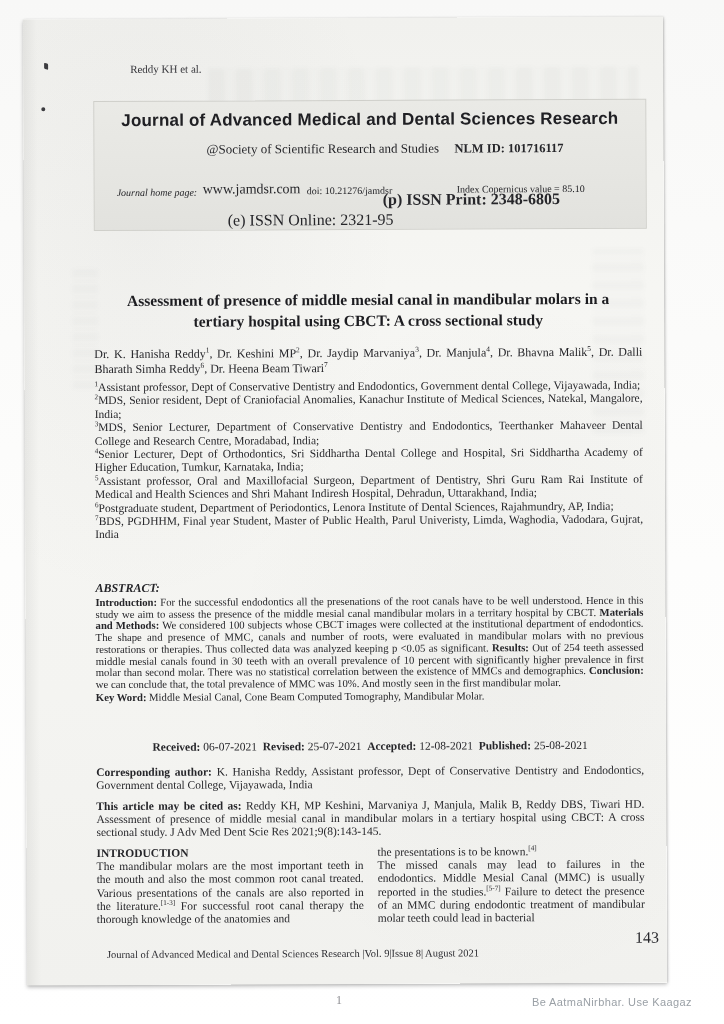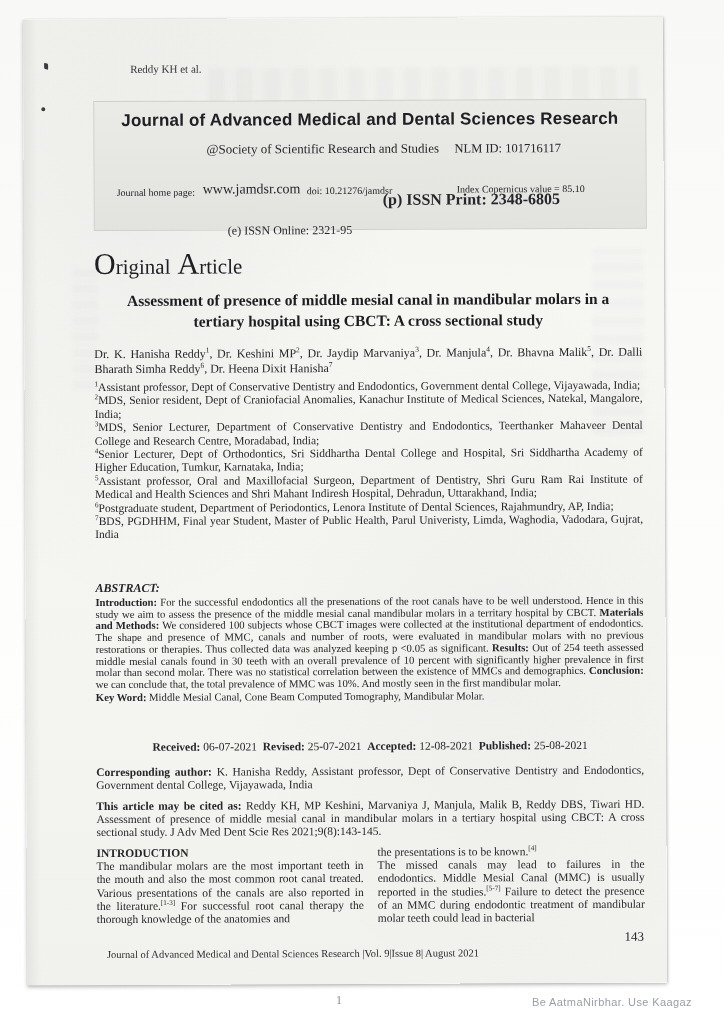--- a/index.html
+++ b/index.html
@@ -37,26 +37,26 @@
     position:absolute;left:70px;top:82px;width:553px;height:130px;
     background:linear-gradient(180deg,#eaeae6 0%,#e6e6e2 55%,#e2e2de 100%);
     border:1px solid #cfcfca;box-sizing:border-box;
   }
   .jtitle{
     position:absolute;left:0;top:9px;width:100%;text-align:center;
     font-family:"Liberation Sans", sans-serif;font-weight:bold;font-size:17px;color:#202024;
     letter-spacing:.2px;
   }
   .jsociety{position:absolute;left:112px;top:40px;font-size:13px;}
-  .jnlm{position:absolute;left:360px;top:41px;font-size:12.5px;font-weight:normal;}
-  .jhome-label{position:absolute;left:22px;top:85px;font-size:10px;}
+  .jnlm{position:absolute;left:360px;top:41px;font-size:12.5px;font-weight:bold;}
+  .jhome-label{position:absolute;left:22px;top:85px;font-size:10px;font-style:italic;}
   .jhome-url{position:absolute;left:108px;top:80px;font-size:14px;font-weight:normal;}
   .jdoi{position:absolute;left:212px;top:84px;font-size:10px;text-align:center;}
   .jindex{position:absolute;left:362px;top:83px;font-size:10px;}
-  .jissn-online{position:absolute;left:133px;top:122px;font-size:12px;}
+  .jissn-online{position:absolute;left:133px;top:110px;font-size:16px;}
   .jissn-print{position:absolute;left:288px;top:90px;font-size:16px;font-weight:bold;}
 
   .article-type{position:absolute;left:70px;top:228px;font-size:21px;color:#1f1f23;}
   .bigcap{display:inline-block;margin-right:7px;}
   .bigcap::first-letter{font-size:30px;}
 
   .title{
     position:absolute;left:70px;top:272px;width:548px;margin:0;
     text-align:center;font-size:15.5px;font-weight:bold;line-height:1.33;color:#1d1d21;
   }
@@ -78,21 +78,21 @@
   .corresponding{position:absolute;left:70px;top:747px;width:548px;margin:0;
     font-size:11.5px;line-height:13px;text-align:justify;}
   .citation{position:absolute;left:70px;top:781px;width:548px;margin:0;
     font-size:11.5px;line-height:13.2px;text-align:justify;}
 
   .columns{position:absolute;left:70px;top:828px;width:548px;display:flex;gap:14px;}
   .col{flex:1;font-size:11.5px;line-height:13.2px;text-align:justify;}
   .col p{margin:0;}
   .sec-heading{font-weight:bold;font-size:11.5px;}
 
-  .page-num{position:absolute;right:23px;top:912px;font-size:13px;margin-left:44px;}
+  .page-num{position:absolute;right:8px;top:912px;font-size:16px;margin-left:44px;}
   .footer-line{position:absolute;left:80px;top:930px;font-size:10.5px;color:#2c2c31;}
 
   .scan-pageno{position:absolute;left:336px;top:993px;font-size:12px;color:#8f8f93;}
   .watermark{position:absolute;right:32px;top:996px;font-family:"Liberation Sans", sans-serif;
     font-size:11px;color:#9aa0a6;letter-spacing:.4px;}
 
   sup{font-size:62%;line-height:0;vertical-align:super;}
   .b{font-weight:bold;}
 </style>
 </head>
@@ -112,30 +112,27 @@
     <span class="jsociety">@Society of Scientific Research and Studies</span>
     <span class="jnlm">NLM ID: 101716117</span>
     <span class="jhome-label">Journal home page:</span>
     <span class="jhome-url">www.jamdsr.com</span>
     <span class="jdoi">doi: 10.21276/jamdsr</span>
     <span class="jindex">Index Copernicus value = 85.10</span>
     <span class="jissn-online">(e) ISSN Online: 2321-95</span>
     <span class="jissn-print">(p) ISSN Print: 2348-6805</span>
   </div>
 
-  <div class="article-type">
-    <span class="bigcap">Original</span><span class="bigcap">Article</span>
-  </div>
 
   <h1 class="title">
     <span>Assessment of presence of middle mesial canal in mandibular molars in a</span><br>
     <span>tertiary hospital using CBCT: A cross sectional study</span>
   </h1>
 
-  <p class="authors"><span>Dr. K. Hanisha Reddy</span><sup>1</sup><span>, Dr. Keshini MP</span><sup>2</sup><span>, Dr. Jaydip Marvaniya</span><sup>3</sup><span>, Dr. Manjula</span><sup>4</sup><span>, Dr. Bhavna Malik</span><sup>5</sup><span>, Dr. Dalli Bharath Simha Reddy</span><sup>6</sup><span>, Dr. Heena Dixit Hanisha</span><sup>7</sup></p>
+  <p class="authors"><span>Dr. K. Hanisha Reddy</span><sup>1</sup><span>, Dr. Keshini MP</span><sup>2</sup><span>, Dr. Jaydip Marvaniya</span><sup>3</sup><span>, Dr. Manjula</span><sup>4</sup><span>, Dr. Bhavna Malik</span><sup>5</sup><span>, Dr. Dalli Bharath Simha Reddy</span><sup>6</sup><span>, Dr. Heena Beam Tiwari</span><sup>7</sup></p>
 
   <div class="affiliations">
       <div><sup>1</sup><span>Assistant professor, Dept of Conservative Dentistry and Endodontics, Government dental College, Vijayawada, India;</span></div>
       <div><sup>2</sup><span>MDS, Senior resident, Dept of Craniofacial Anomalies, Kanachur Institute of Medical Sciences, Natekal, Mangalore, India;</span></div>
       <div><sup>3</sup><span>MDS, Senior Lecturer, Department of Conservative Dentistry and Endodontics, Teerthanker Mahaveer Dental College and Research Centre, Moradabad, India;</span></div>
       <div><sup>4</sup><span>Senior Lecturer, Dept of Orthodontics, Sri Siddhartha Dental College and Hospital, Sri Siddhartha Academy of Higher Education, Tumkur, Karnataka, India;</span></div>
       <div><sup>5</sup><span>Assistant professor, Oral and Maxillofacial Surgeon, Department of Dentistry, Shri Guru Ram Rai Institute of Medical and Health Sciences and Shri Mahant Indiresh Hospital, Dehradun, Uttarakhand, India;</span></div>
       <div><sup>6</sup><span>Postgraduate student, Department of Periodontics, Lenora Institute of Dental Sciences, Rajahmundry, AP, India;</span></div>
       <div><sup>7</sup><span>BDS, PGDHHM, Final year Student, Master of Public Health, Parul Univeristy, Limda, Waghodia, Vadodara, Gujrat, India</span></div>
     </div>

